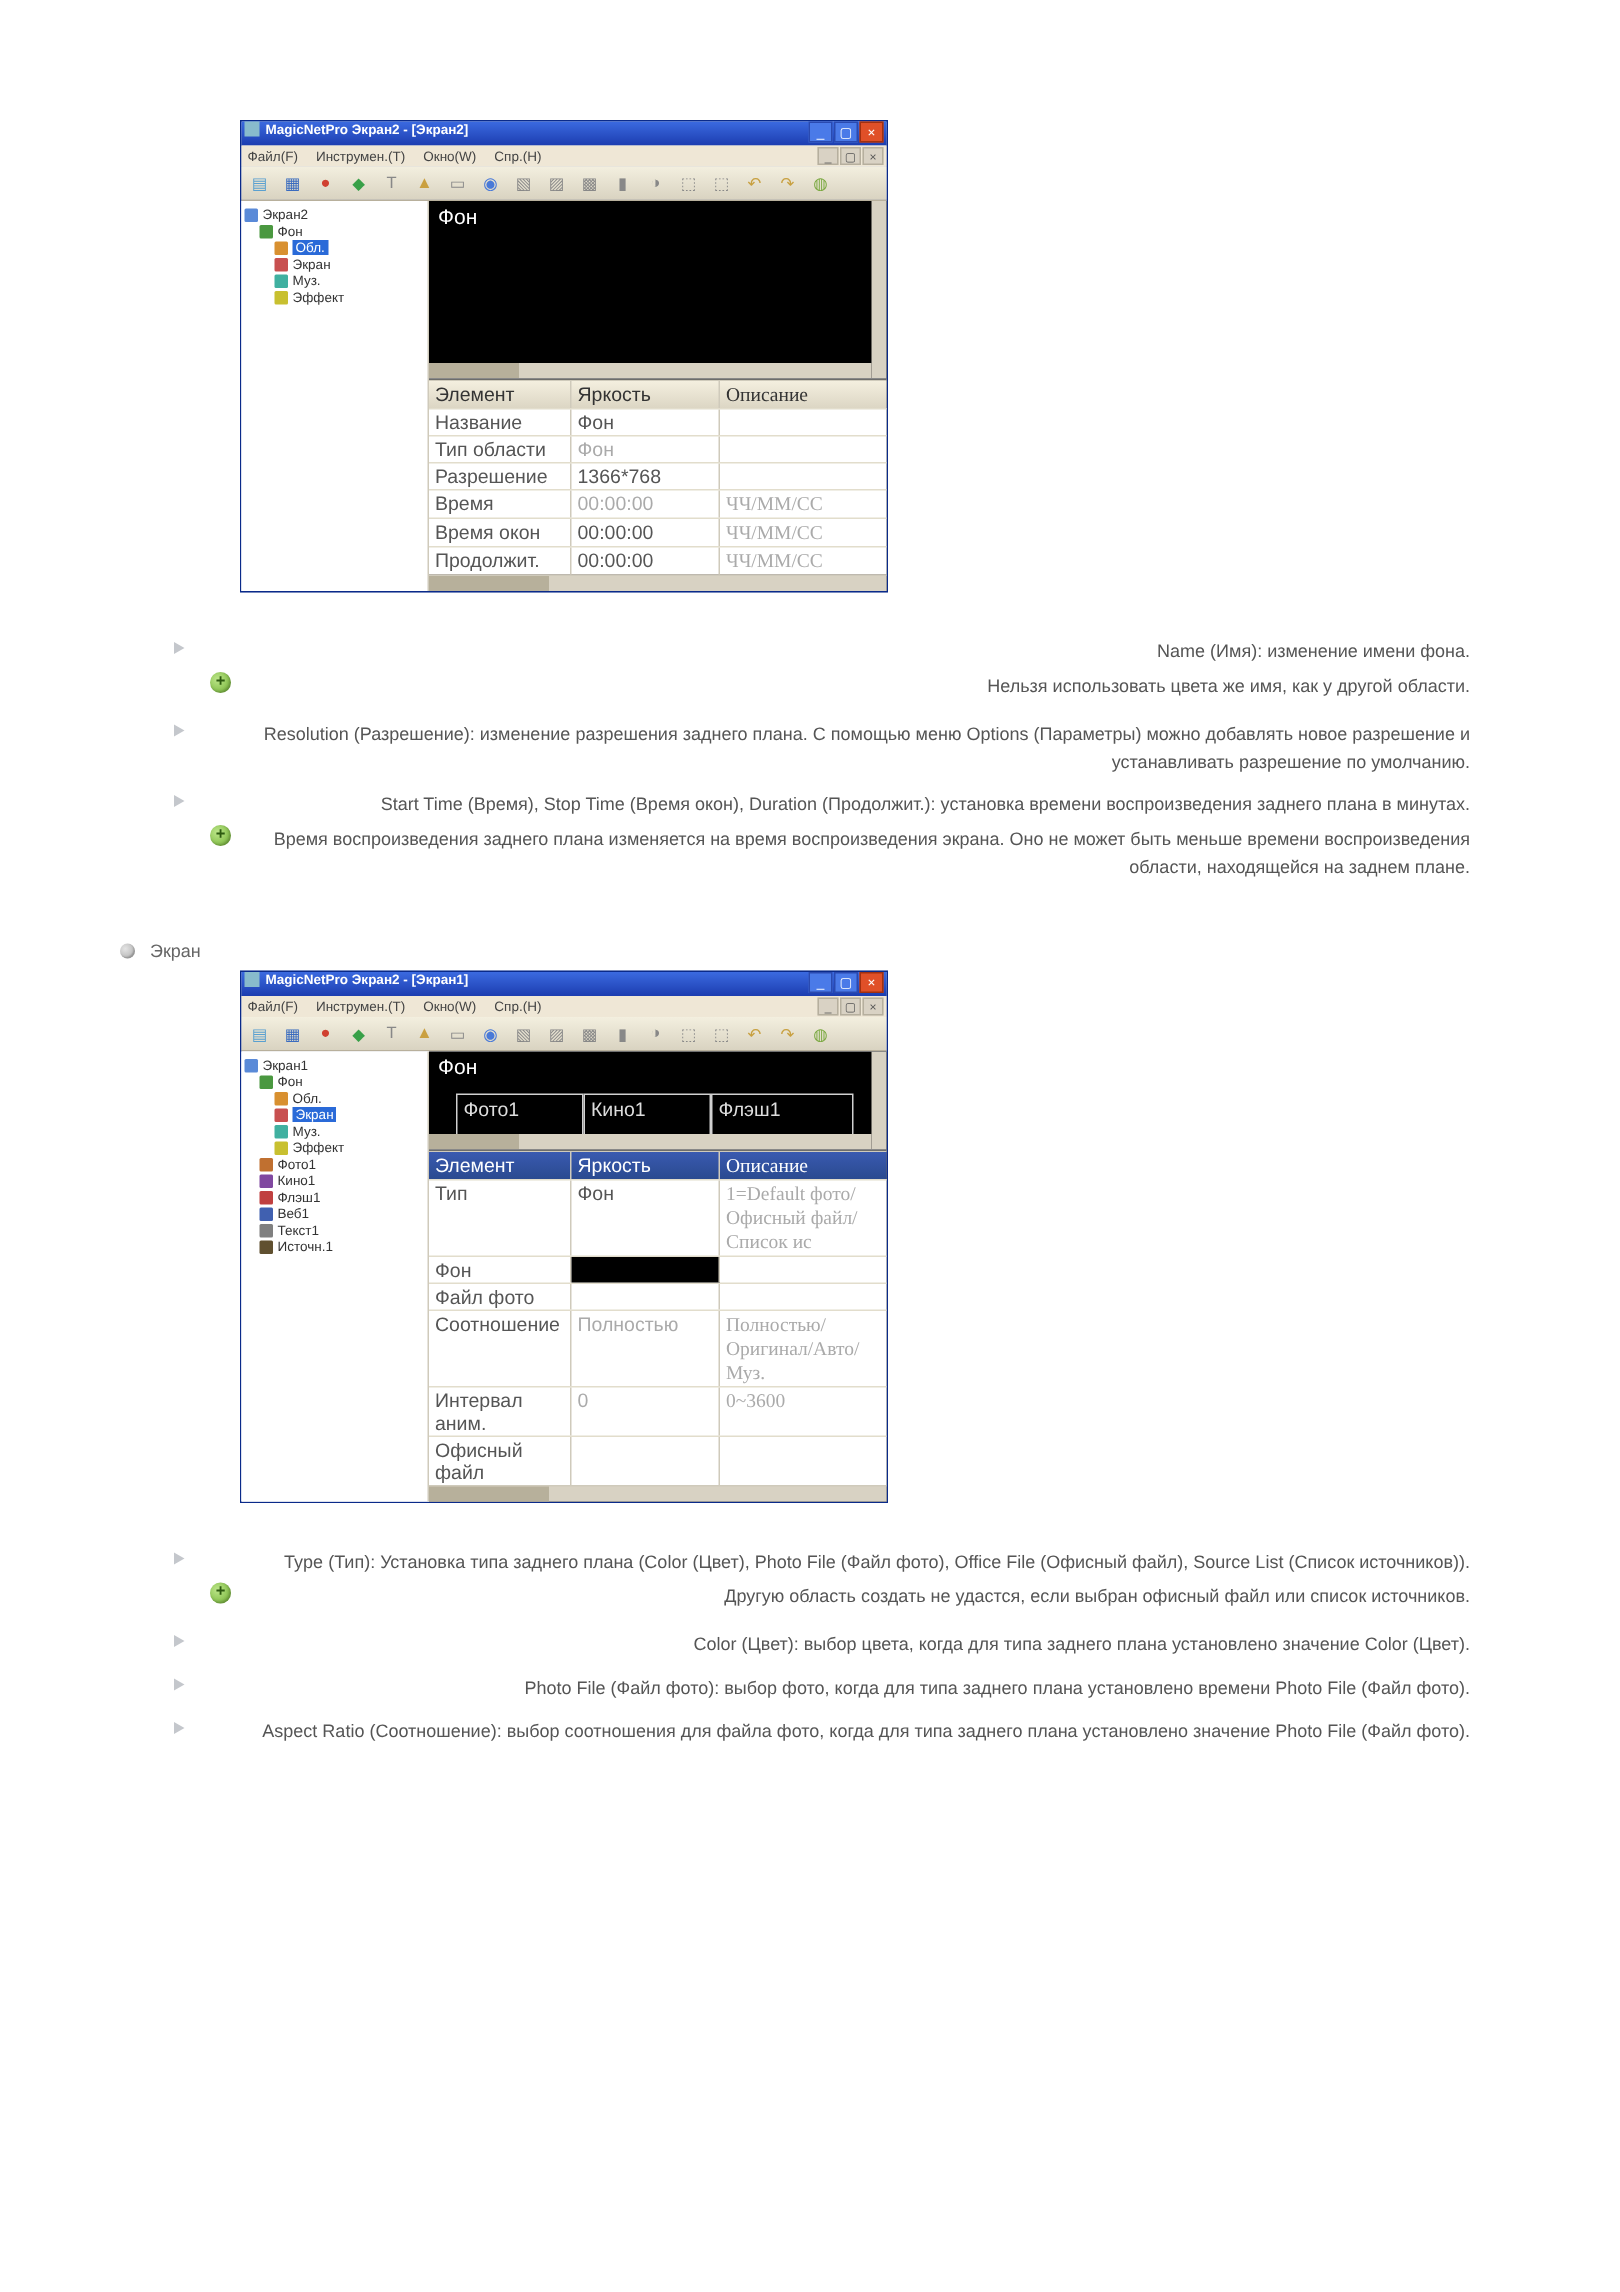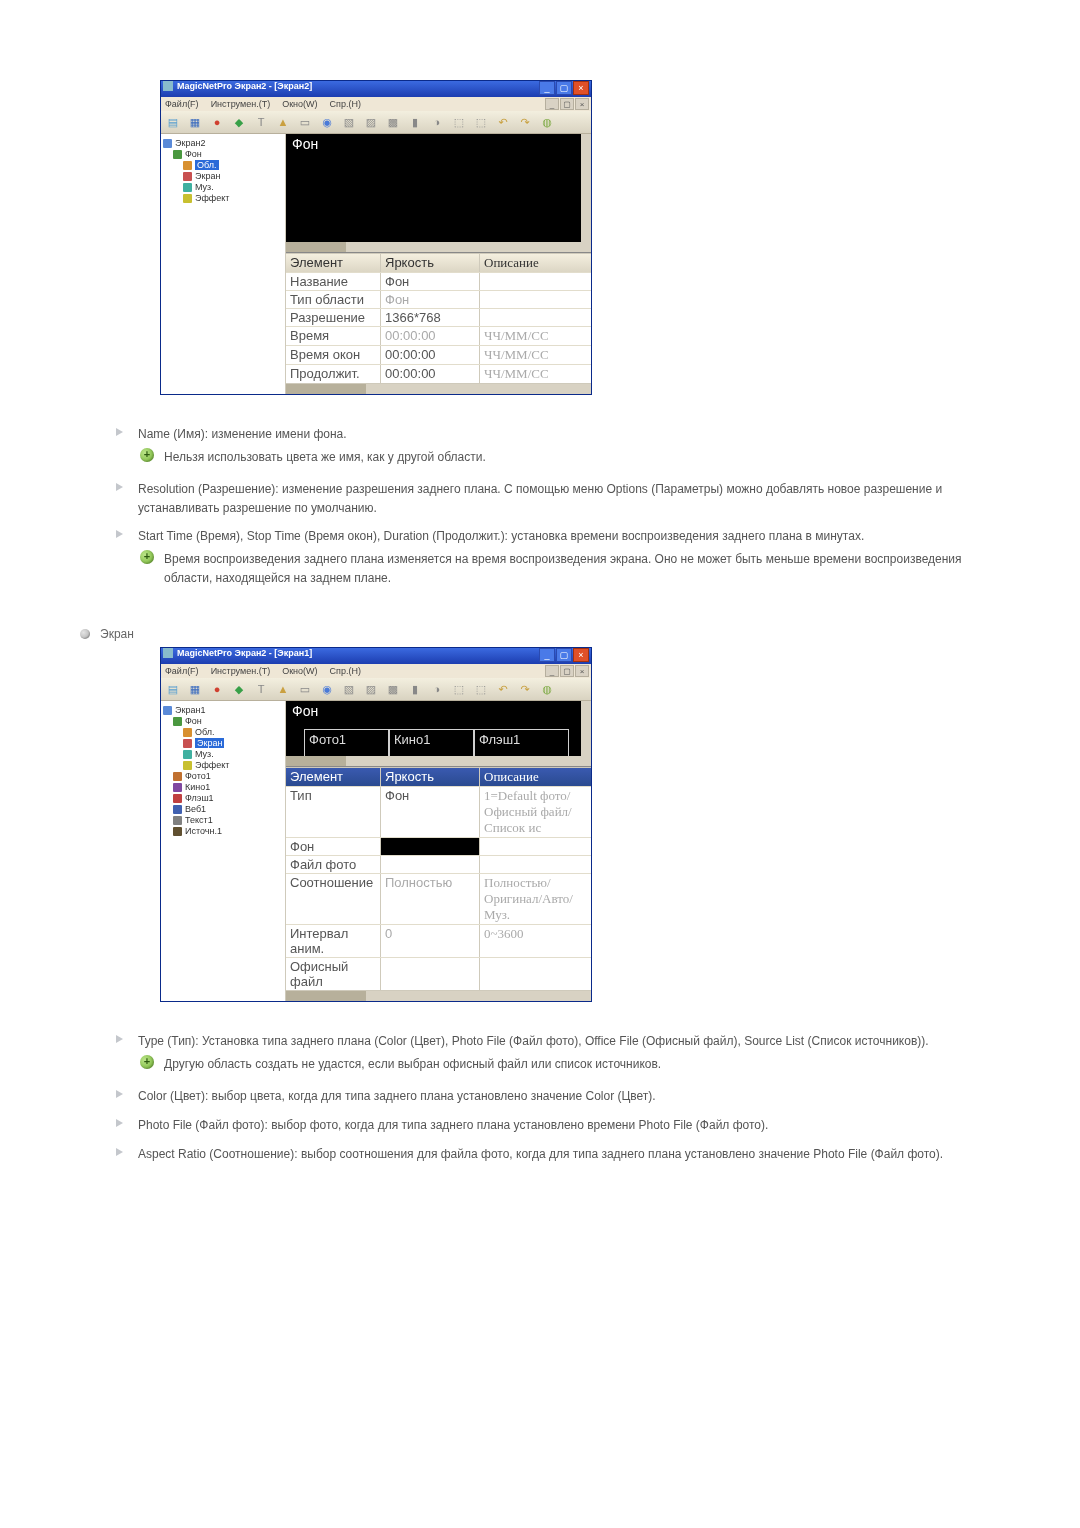--- a/index.html
+++ b/index.html
@@ -166,21 +166,21 @@
     height: 10px; background: #d8d2c3;
     border-top: 1px solid #cfcabb;
     position: relative;
   }
   .prop-foot::after {
     content: ""; position: absolute; left: 0; top: 0;
     width: 80px; height: 100%; background: #b7b09b;
   }
 
   
-  .doc-list { margin: 6px 0 28px 16px; }
+  .doc-list { margin: 6px 0 28px 16px; text-align: right; }
   .doc-item {
     position: relative;
     padding: 2px 0 8px 22px;
     color: #555; line-height: 1.55;
   }
   .doc-item::before {
     content: "";
     position: absolute; left: 0; top: 5px;
     width: 0; height: 0;
     border-left: 7px solid #c4c7cc;

